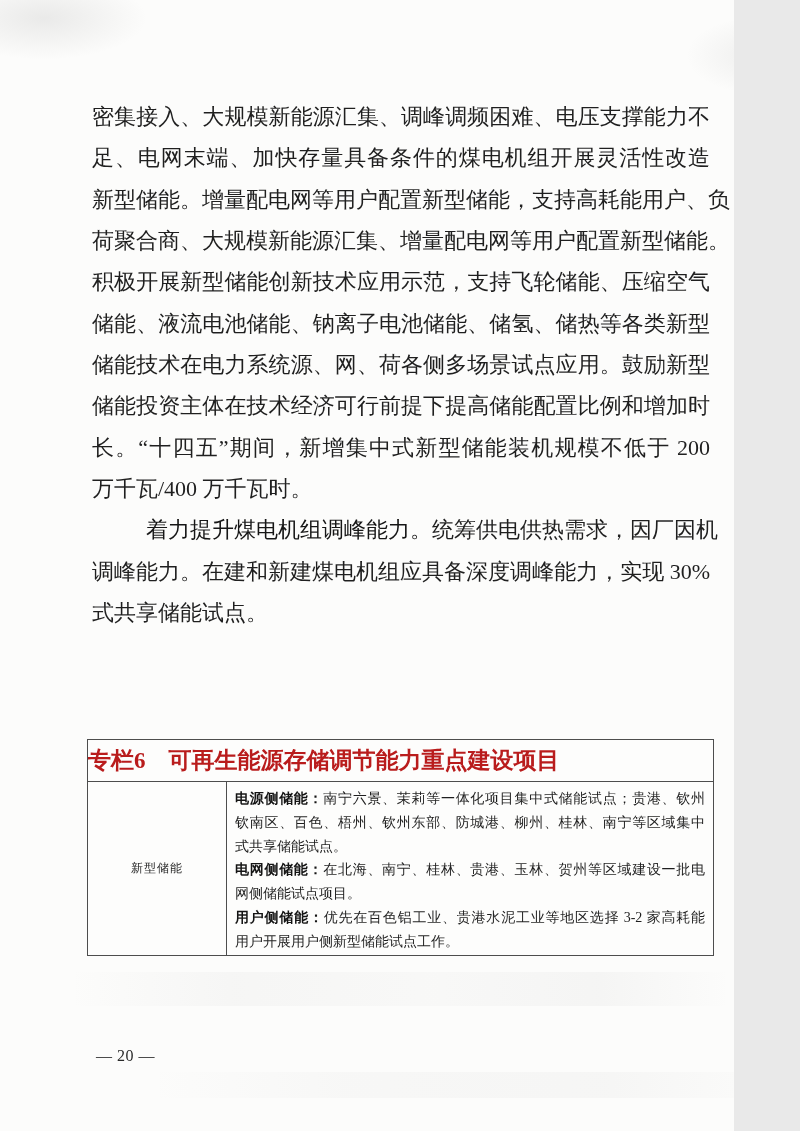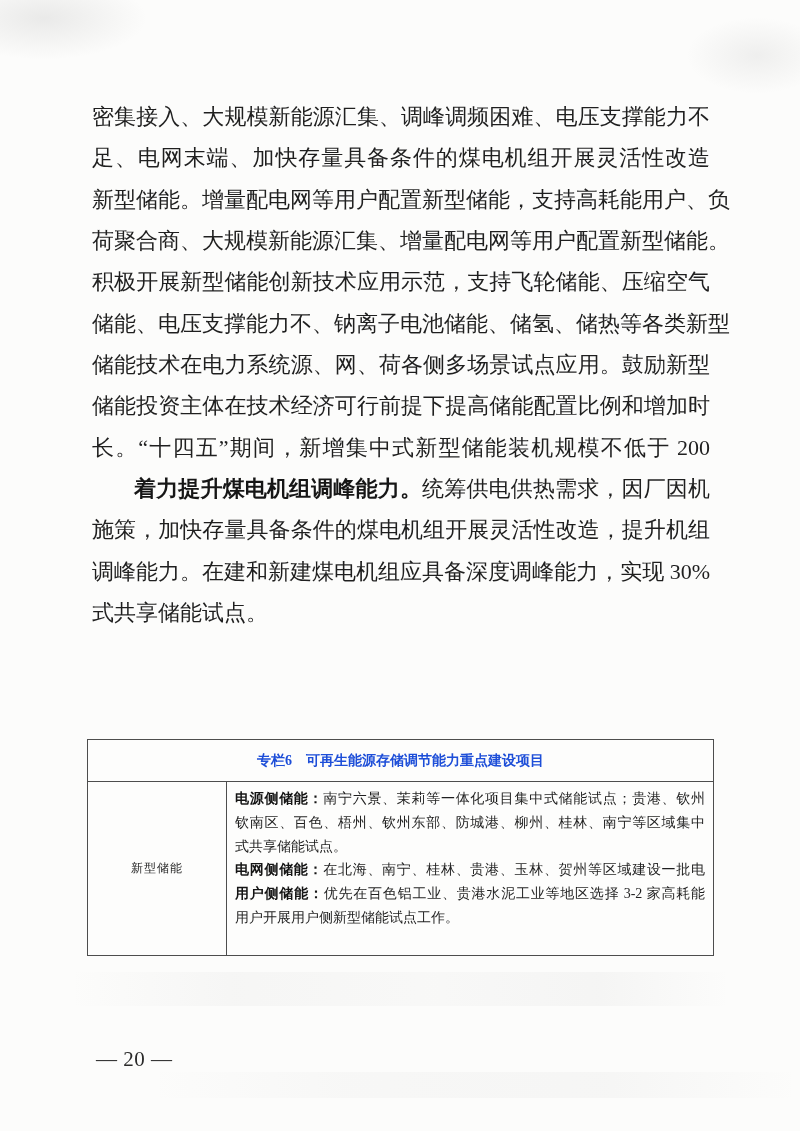--- a/index.html
+++ b/index.html
@@ -3,21 +3,21 @@
 <meta charset="utf-8">
 <style>
   html,body{margin:0;padding:0;}
   body{
     width:800px;height:1131px;
     background:#e9e9e9;
     font-family:"Liberation Serif","DejaVu Serif",serif;
   }
   .page{
     position:relative;
-    width:800px;height:1131px;
+    width:734px;height:1131px;
     background:#fcfcfb;
     color:#1f1f1f;
     overflow:hidden;
   }
   
   .noise{position:absolute;pointer-events:none;}
   .noise-tl{left:-12px;top:-10px;width:160px;height:70px;
     background:radial-gradient(ellipse at 35% 40%,rgba(110,110,110,0.13),rgba(110,110,110,0) 70%);}
   .noise-tr{left:688px;top:18px;width:115px;height:75px;
     background:radial-gradient(ellipse at 60% 50%,rgba(120,120,120,0.10),rgba(120,120,120,0) 72%);}
@@ -32,36 +32,36 @@
   }
   .tline{
     height:41.35px;line-height:41.35px;
     font-size:22px;
     text-align:justify;
     text-align-last:justify;
     white-space:nowrap;
   }
   .tline.end{text-align-last:left;}
   .tline.indent{padding-left:42px;}
-  .tline b{font-weight:bold;color:#161616;}
+  .tline b{font-weight:normal;color:#161616;margin-left:12px;}
 
   
   .box{
     position:absolute;left:87px;top:739px;width:627px;
     border:1.2px solid #4d4d4d;
     box-sizing:border-box;
     background:rgba(255,255,255,0.35);
   }
   .box-header{
     height:41px;line-height:41px;
     border-bottom:1.2px solid #4d4d4d;
-    text-align:center;
+    text-align:left;
     font-weight:bold;
-    font-size:14px;
-    color:#1d4ed8;
+    font-size:23px;
+    color:#b91c1c;
   }
   .box-body{display:flex;height:173px;}
   .box-label-cell{
     width:139px;
     border-right:1.2px solid #4d4d4d;
     display:flex;align-items:center;justify-content:center;
     font-size:12px;
     letter-spacing:1px;
     box-sizing:border-box;
   }
@@ -76,67 +76,68 @@
     font-size:14px;
     text-align:justify;
     text-align-last:justify;
     white-space:nowrap;
   }
   .cline.end{text-align-last:left;}
   .cline b{font-weight:bold;color:#141414;}
 
   .page-number{
     position:absolute;left:96px;top:1047px;
-    font-size:21px;
+    font-size:16px;
     letter-spacing:0.5px;
     color:#2a2a2a;
   }
 </style>
 </head>
 <body>
 
 <div class="page">
 
   <div class="noise noise-tl"></div>
   <div class="noise noise-tr"></div>
   <div class="noise noise-band1"></div>
   <div class="noise noise-band2"></div>
 
   <div class="bodytext">
     <div class="tline">密集接入、大规模新能源汇集、调峰调频困难、电压支撑能力不</div>
     <div class="tline">足、电网末端、加快存量具备条件的煤电机组开展灵活性改造</div>
     <div class="tline">新型储能。增量配电网等用户配置新型储能，支持高耗能用户、负</div>
     <div class="tline">荷聚合商、大规模新能源汇集、增量配电网等用户配置新型储能。</div>
     <div class="tline">积极开展新型储能创新技术应用示范，支持飞轮储能、压缩空气</div>
-    <div class="tline">储能、电压支撑能力不、钠离子电池储能、储氢、储热等各类新型</div>
+    <div class="tline">储能、液流电池储能、钠离子电池储能、储氢、储热等各类新型</div>
     <div class="tline">储能技术在电力系统源、网、荷各侧多场景试点应用。鼓励新型</div>
     <div class="tline">储能投资主体在技术经济可行前提下提高储能配置比例和增加时</div>
     <div class="tline">长。“十四五”期间，新增集中式新型储能装机规模不低于 200</div>
+    <div class="tline end">万千瓦/400 万千瓦时。</div>
 
     <div class="tline indent">
       <b>着力提升煤电机组调峰能力。</b><span>统筹供电供热需求，因厂因机</span>
     </div>
-    <div class="tline">施策，加快存量具备条件的煤电机组开展灵活性改造，提升机组</div>
     <div class="tline">调峰能力。在建和新建煤电机组应具备深度调峰能力，实现 30%</div>
     <div class="tline end">式共享储能试点。</div>
   </div>
 
   <div class="box">
     <div class="box-header">专栏6　可再生能源存储调节能力重点建设项目</div>
     <div class="box-body">
       <div class="box-label-cell">新型储能</div>
       <div class="box-content-cell">
         <div class="cline">
           <b>电源侧储能：</b><span>南宁六景、茉莉等一体化项目集中式储能试点；贵港、钦州</span>
         </div>
         <div class="cline">钦南区、百色、梧州、钦州东部、防城港、柳州、桂林、南宁等区域集中</div>
         <div class="cline end">式共享储能试点。</div>
         <div class="cline">
           <b>电网侧储能：</b><span>在北海、南宁、桂林、贵港、玉林、贺州等区域建设一批电</span>
         </div>
+        <div class="cline end">网侧储能试点项目。</div>
         <div class="cline">
           <b>用户侧储能：</b><span>优先在百色铝工业、贵港水泥工业等地区选择 3-2 家高耗能</span>
         </div>
         <div class="cline end">用户开展用户侧新型储能试点工作。</div>
       </div>
     </div>
   </div>
 
   <div class="page-number">— 20 —</div>
 

